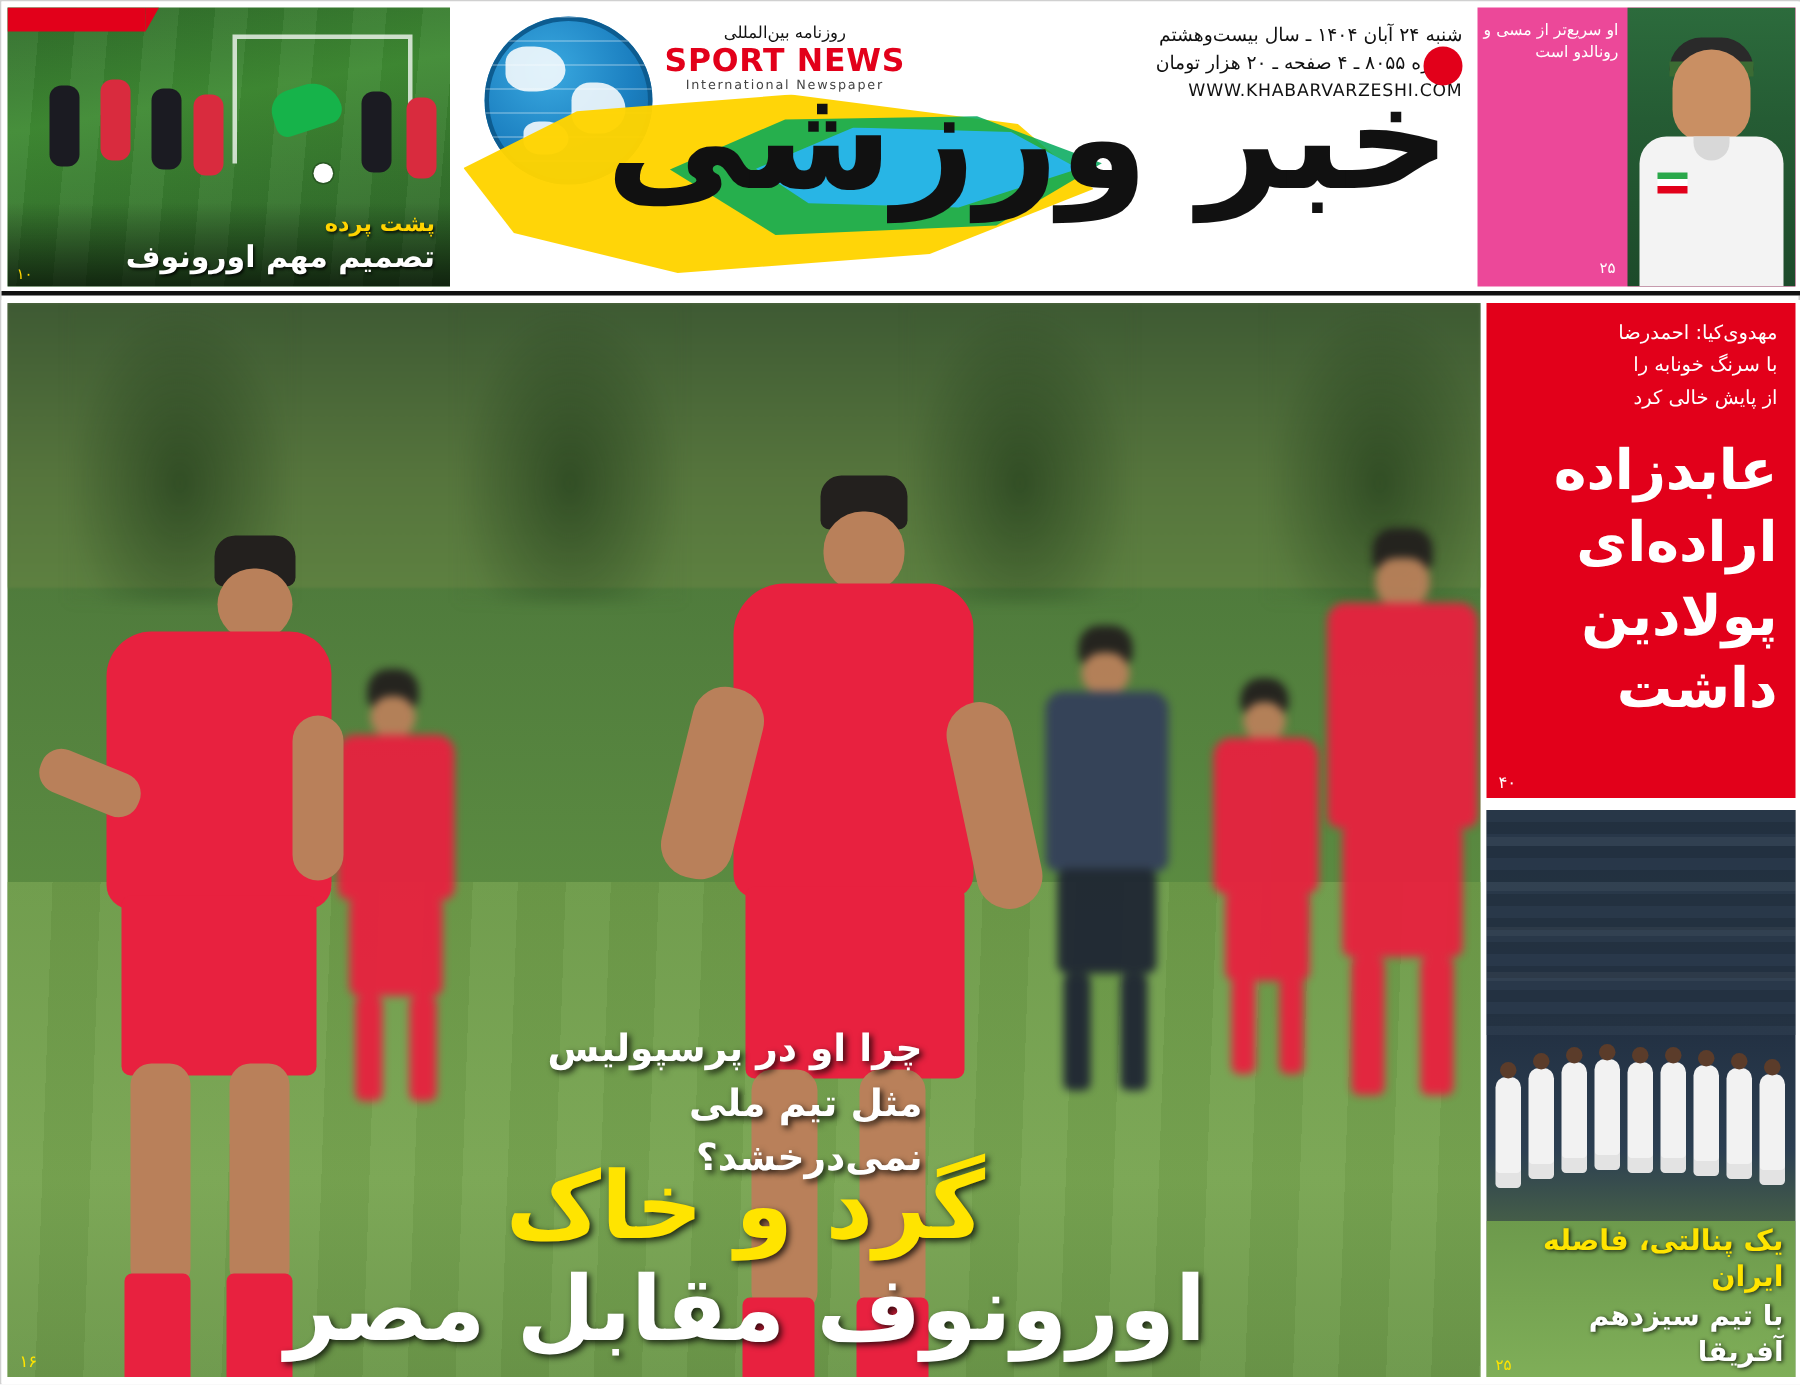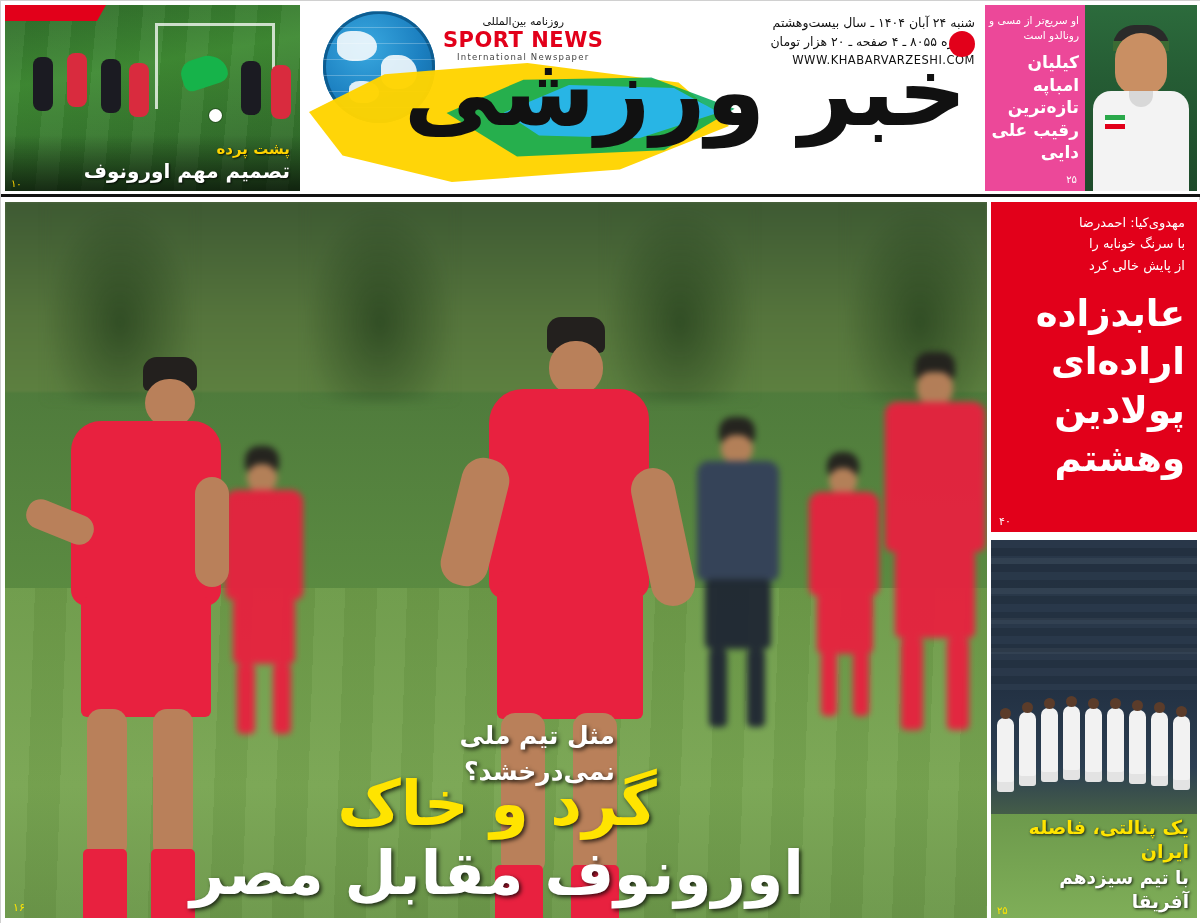--- a/index.html
+++ b/index.html
@@ -374,21 +374,20 @@
       <div class="portrait">
         <div class="hair"></div>
         <div class="band"></div>
         <div class="head"></div>
         <div class="body"></div>
         <div class="collar"></div>
         <div class="flag"></div>
       </div>
       <div class="txt">
         <div class="kicker">او سریع‌تر از مسی و رونالدو است</div>
-        <div class="head1">کیلیان امباپه تازه‌ترین رقیب علی دایی</div>
       </div>
       <div class="pagenum">۲۵</div>
     </div>
   </div>
 
   <div class="body-area">
 
     <div class="main-photo">
       <div class="mp-blur-top"></div>
       <div class="mp-tree" style="left:40px;"></div>
@@ -455,20 +454,21 @@
         <div class="pl-skin" style="left:206px; top:150px; width:44px; height:140px; border-radius:22px; transform:rotate(-12deg);"></div>
         <div class="pl-short" style="left:62px; top:274px; width:146px; height:128px;"></div>
         <div class="pl-skin" style="left:66px; top:396px; width:44px; height:162px;"></div>
         <div class="pl-skin" style="left:138px; top:396px; width:44px; height:162px;"></div>
         <div class="pl-sock" style="left:60px; top:548px; width:48px; height:112px;"></div>
         <div class="pl-sock" style="left:136px; top:548px; width:48px; height:112px;"></div>
 
       </div>
 
       <div class="hl-sub">
+        <div>چرا او در پرسپولیس</div>
         <div>مثل تیم ملی نمی‌درخشد؟</div>
       </div>
 
       <div class="headline-box">
         <div class="hl-yellow">گرد و خاک</div>
         <div class="hl-white">اورونوف مقابل مصر</div>
       </div>
       <div class="mp-pagenum">۱۶</div>
     </div>
 
@@ -477,21 +477,21 @@
       <div class="rc-red">
         <div class="kicker">
           <div>مهدوی‌کیا: احمدرضا</div>
           <div>با سرنگ خونابه را</div>
           <div>از پایش خالی کرد</div>
         </div>
         <div class="big">
           <div>عابدزاده</div>
           <div>اراده‌ای</div>
           <div>پولادین</div>
-          <div>وهشتم</div>
+          <div>داشت</div>
         </div>
         <div class="pagenum">۴۰</div>
       </div>
 
       <div class="rc-photo">
         <div class="stand">
           <div class="seatrow" style="top:18px;"></div>
           <div class="seatrow" style="top:48px;"></div>
           <div class="seatrow" style="top:78px;"></div>
           <div class="seatrow" style="top:108px;"></div>

